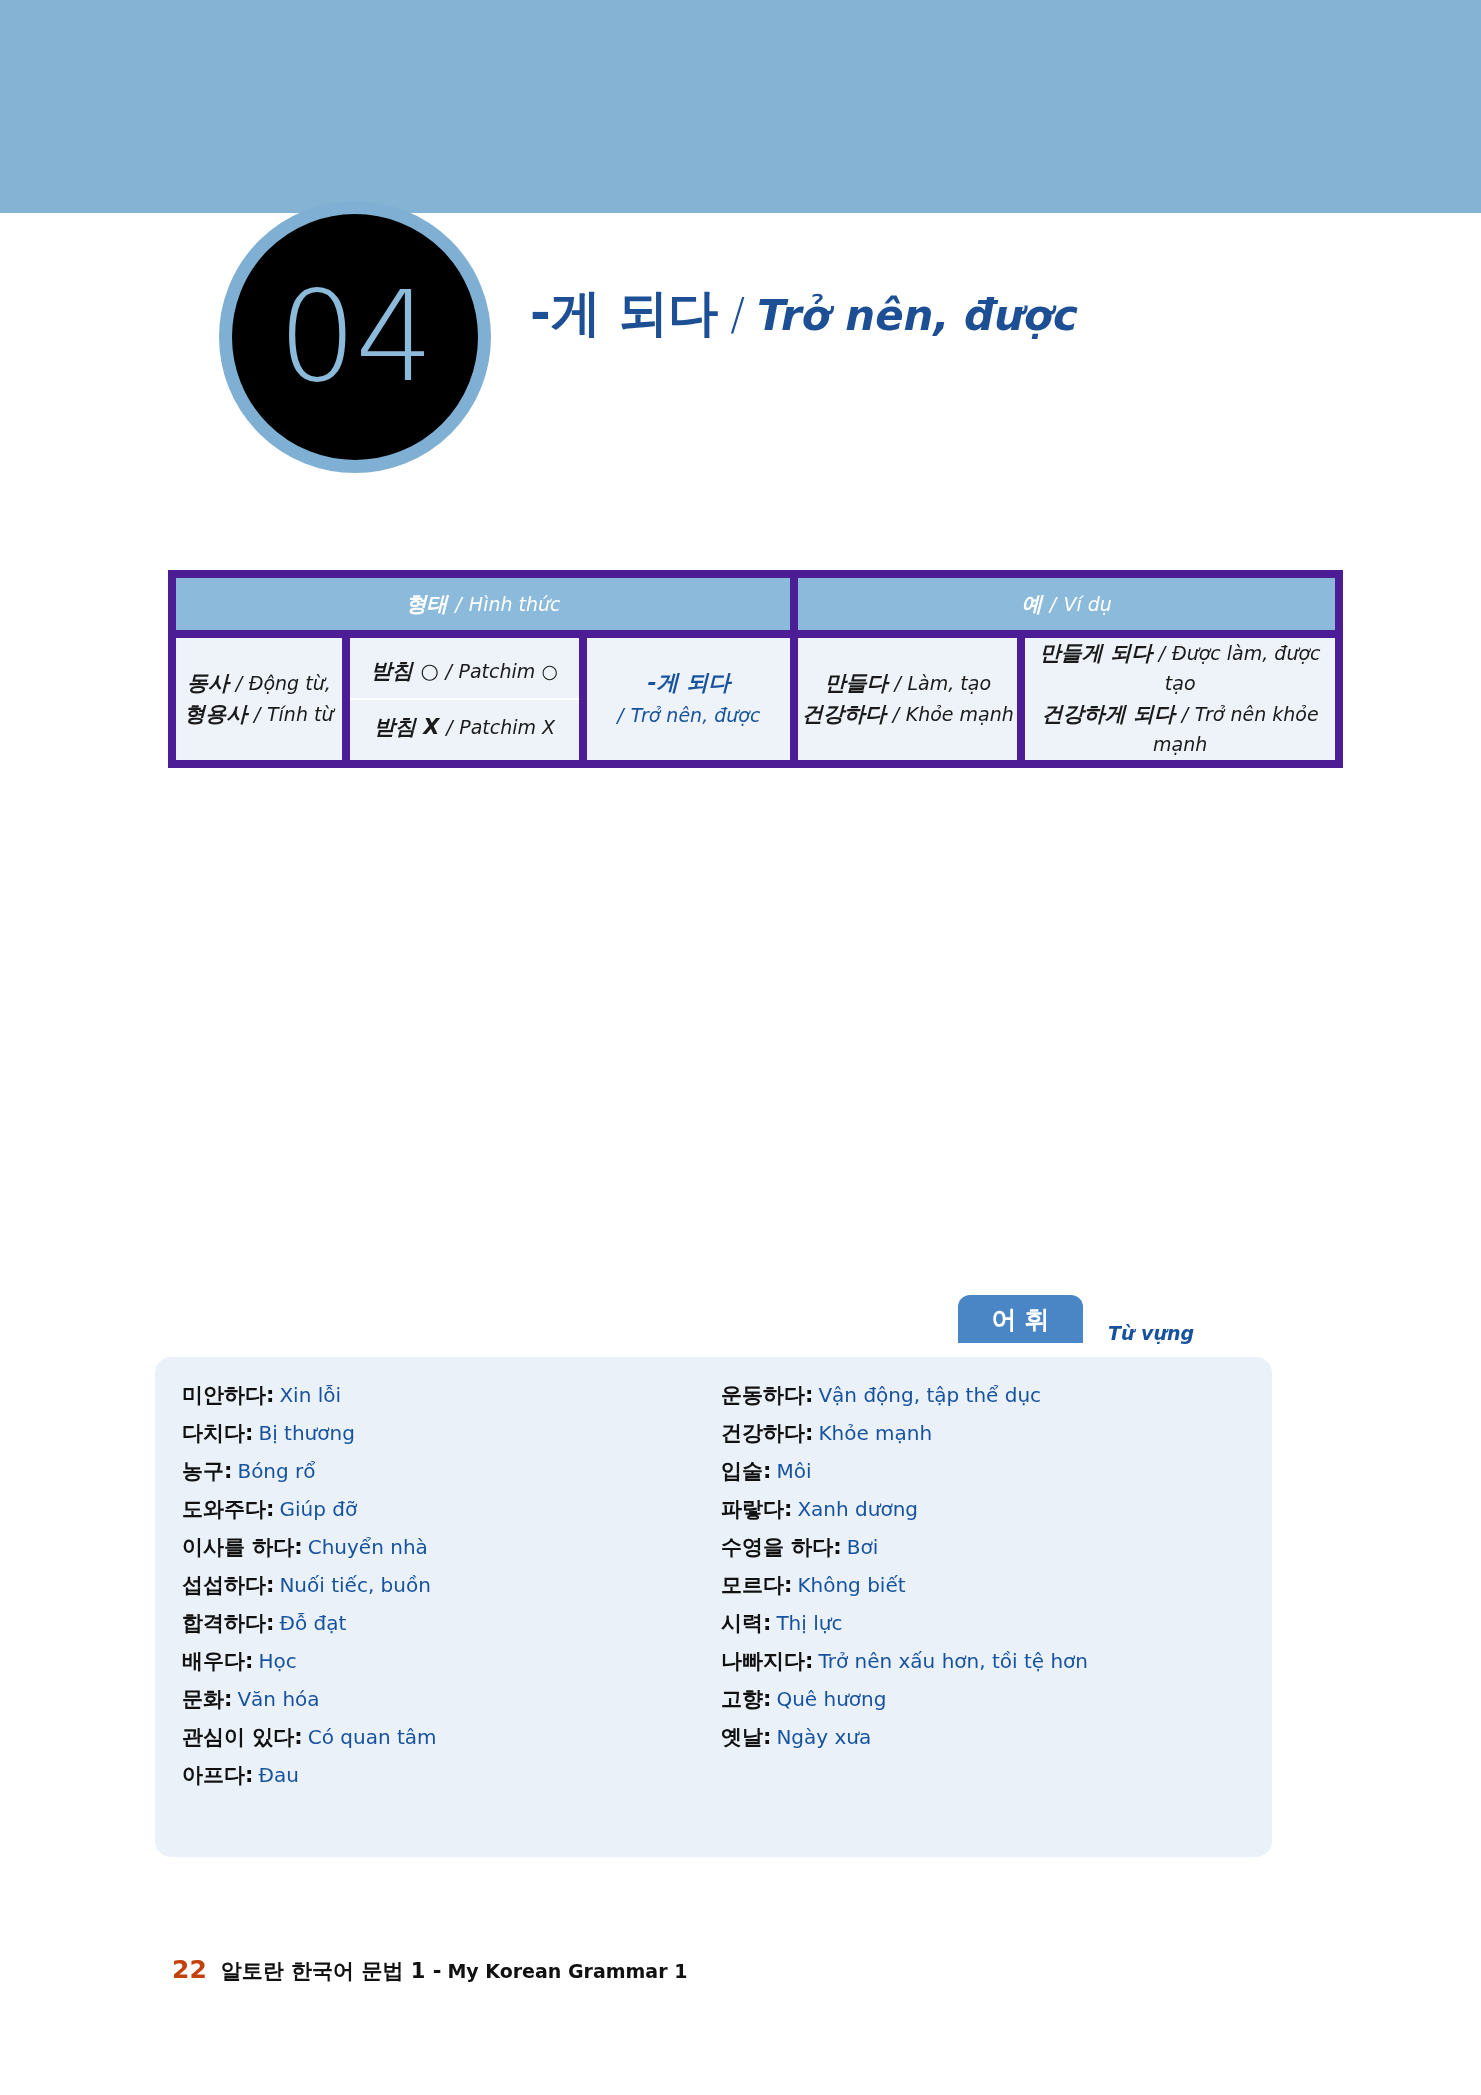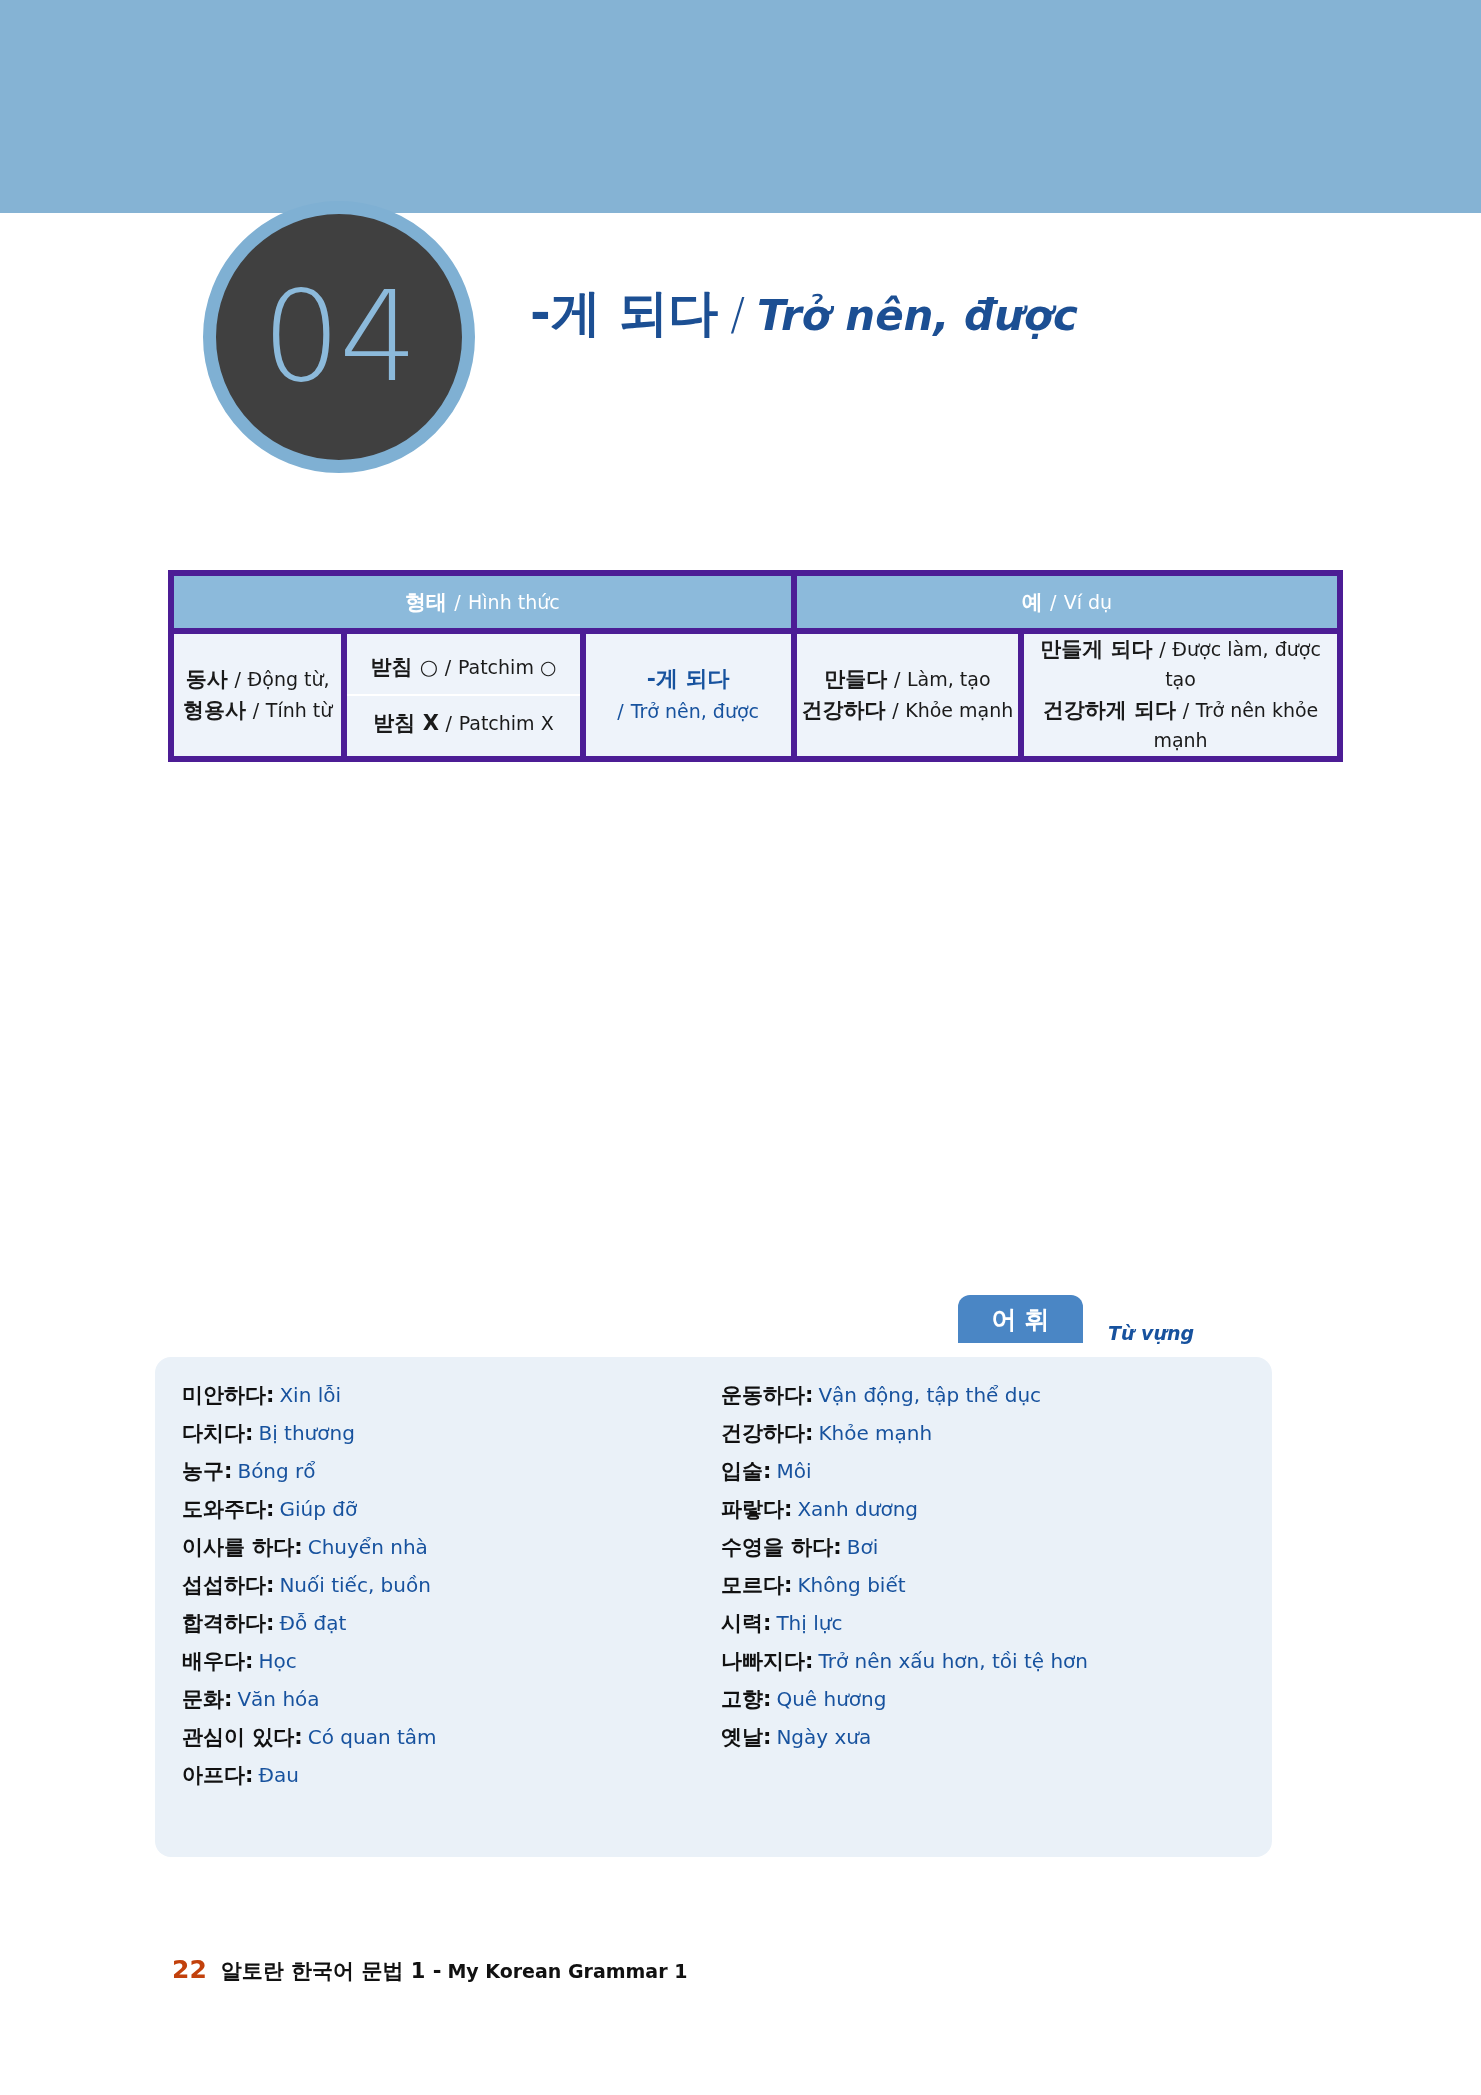--- a/index.html
+++ b/index.html
@@ -23,27 +23,27 @@
   .top-band {
     position: absolute;
     left: 0; top: 0;
     width: 1481px;
     height: 213px;
     background: #85b3d4;
   }
   
   .chapter-circle {
     position: absolute;
-    left: 203px;
+    left: 219px;
     top: 201px;
     width: 272px;
     height: 272px;
     border-radius: 50%;
     border: 13px solid #7fb0d3;
-    background: #404040;
+    background: #000000;
     box-sizing: border-box;
     display: flex;
     align-items: center;
     justify-content: center;
   }
   .chapter-number {
     font-family: "DejaVu Sans", sans-serif;
     font-size: 124px;
     font-weight: 300;
     color: #8cbadb;
@@ -82,24 +82,25 @@
   }
   
   .form-table {
     position: absolute;
     left: 168px;
     top: 570px;
     width: 1175px;
     border-collapse: collapse;
   }
   .form-table td, .form-table th {
-    border: 6px solid #4c1d95;
+    border: 8px solid #4c1d95;
     padding: 0;
     vertical-align: middle;
     text-align: center;
+    font-style: italic;
   }
   .hdr {
     background: #8cbadb;
     color: #ffffff;
     height: 52px;
     font-size: 21px;
     font-family: "DejaVu Sans", sans-serif;
   }
   .hdr .ko { font-weight: bold; }
   .hdr .vi { font-weight: normal; font-size: 19px; }

